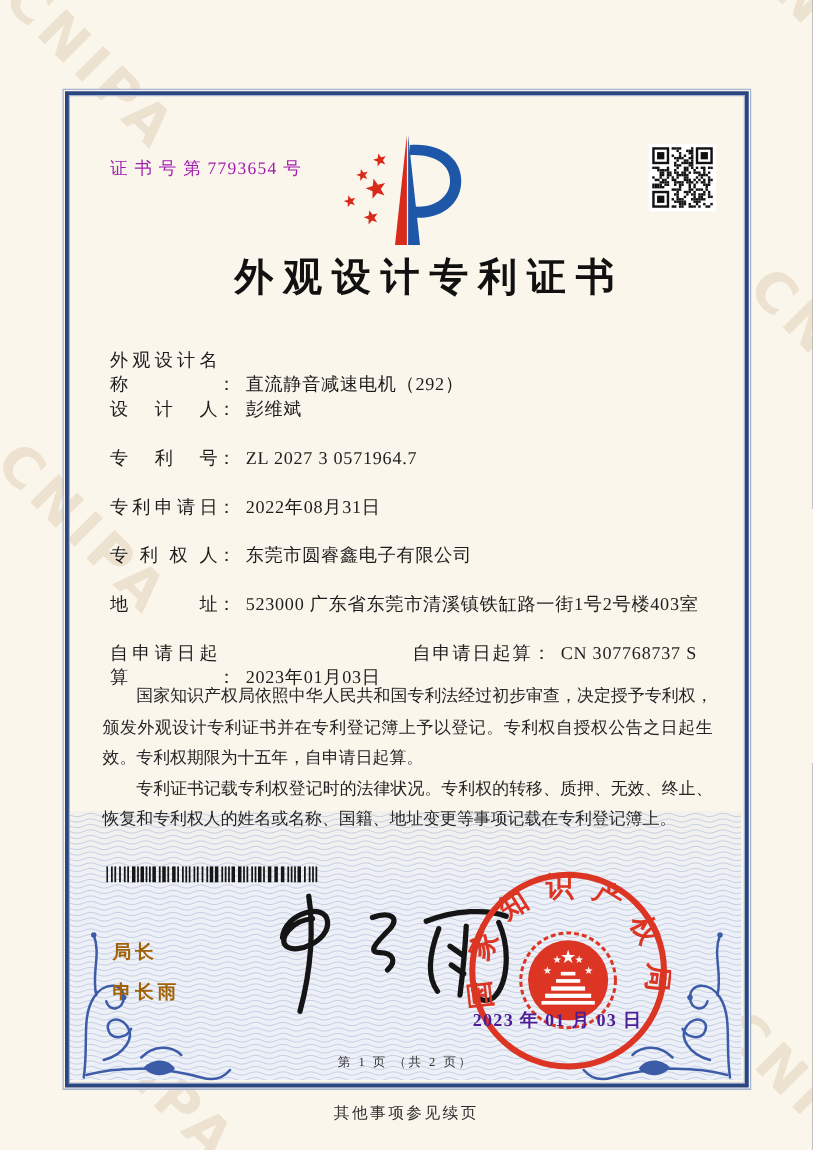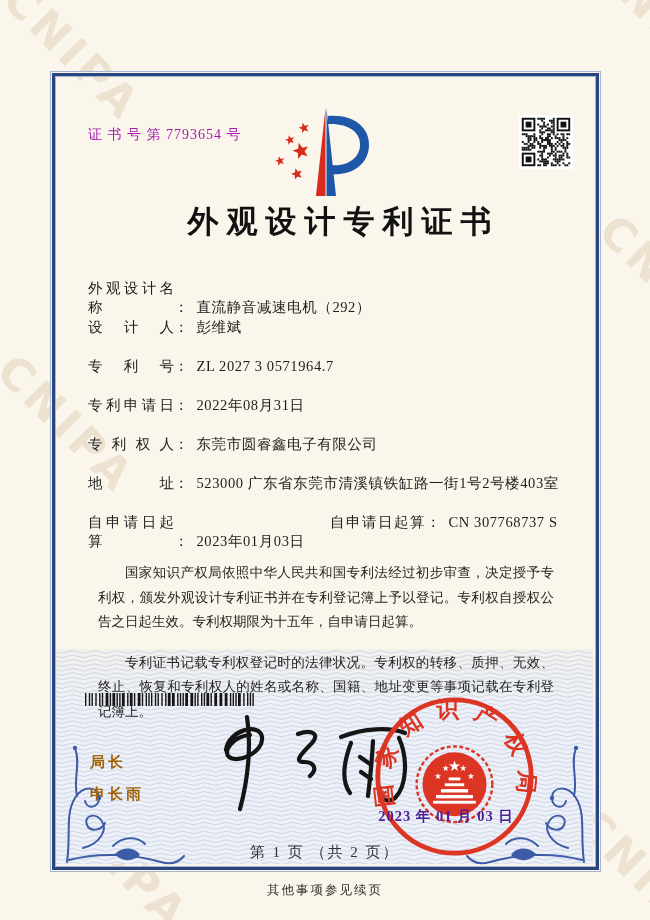--- a/index.html
+++ b/index.html
@@ -17,35 +17,35 @@
          letter-spacing:8px;text-indent:8px;color:#111;padding-left:29px;}
   .fields{position:absolute;left:88px;top:279px;width:500px;font-size:14.5px;color:#1d1d1d;}
   .frow{position:relative;height:39px;}
   .flabel{display:inline-block;width:86px;text-align:justify;text-align-last:justify;vertical-align:bottom;}
   .fcolon{display:inline-block;margin-right:8px;}
   .fval{letter-spacing:0.6px;}
   .pair2{position:absolute;left:242px;top:0;}
   .pair2 .flabel2{letter-spacing:1.5px;}
   .body-text{position:absolute;left:82px;top:545px;width:488px;font-size:13.5px;line-height:1.82;
              text-align:justify;color:#242424;}
-  .body-text p{margin:16px;text-indent:2em;}
+  .body-text p{margin:0;text-indent:2em;}
   .wave-panel{position:absolute;left:56px;top:649px;width:537px;height:215px;
               background:linear-gradient(180deg,#f3f1ec,#edf0f7 30%);}
   .wave-panel svg{position:absolute;left:0;top:0;}
   .flourish{position:absolute;}
   .fl-left{left:57px;top:726px;}
   .fl-right{left:464px;top:726px;transform:scaleX(-1);}
   .barcode{position:absolute;left:85px;top:693px;}
   .signer{position:absolute;left:90px;top:746px;font-family:"Liberation Sans","DejaVu Sans",sans-serif;
           font-size:15px;font-weight:600;color:#a16207;letter-spacing:3px;line-height:2.15;}
   .sig{position:absolute;left:198px;top:712px;}
   .seal{position:absolute;left:372px;top:694px;}
   .seal-date{position:absolute;left:360px;top:807px;width:172px;text-align:center;font-size:14.5px;
              color:#4c1d95;letter-spacing:1px;font-weight:bold;}
-  .page-num{position:absolute;left:50px;width:549px;top:843px;text-align:center;font-size:15px;
+  .page-num{position:absolute;left:50px;width:549px;top:843px;text-align:center;font-size:10px;
             color:#333;letter-spacing:2px;}
   .footer-note{position:absolute;left:0;right:0;top:882px;text-align:center;font-size:12.5px;
                color:#2e2e2e;letter-spacing:2px;}
 </style>
 </head>
 <body>
 
 <div class="page">
 
   <div class="wm" style="left:-14px;top:26px">CNIPA</div>

